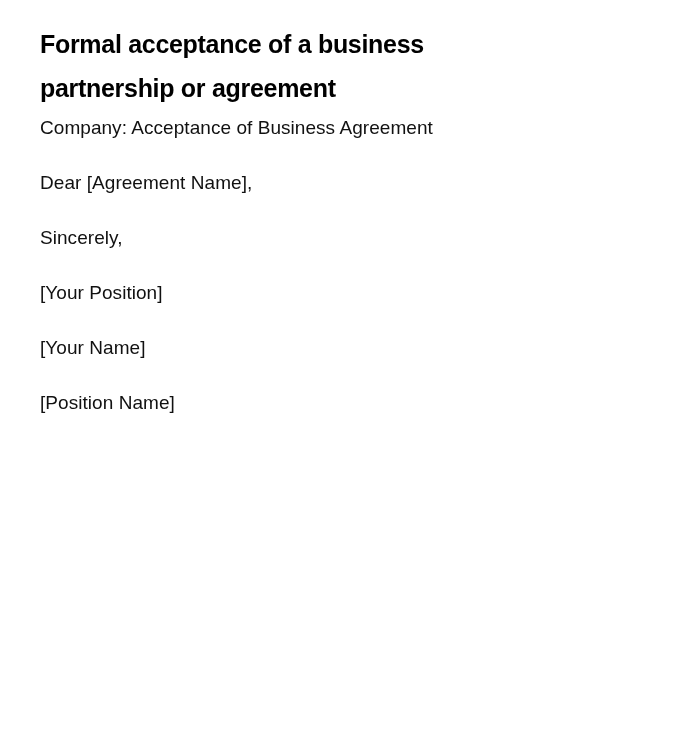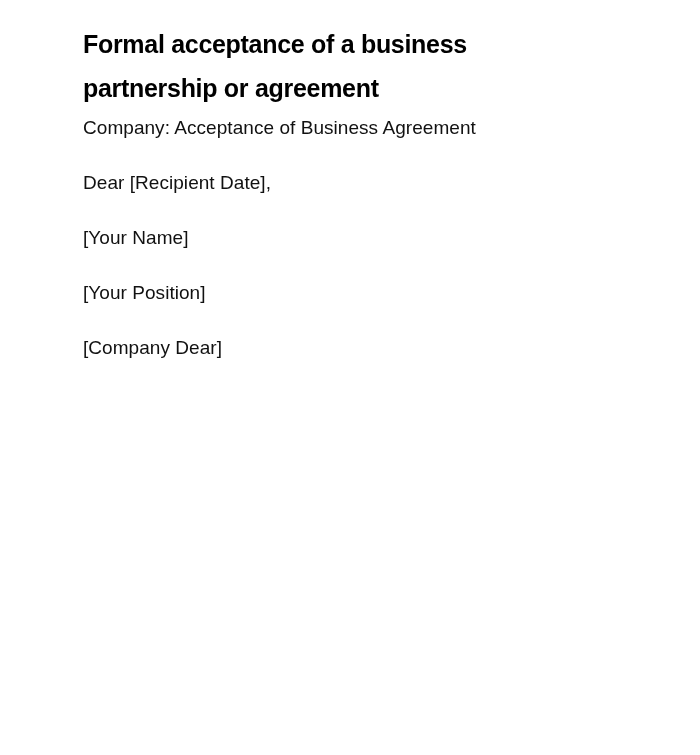--- a/index.html
+++ b/index.html
@@ -12,21 +12,20 @@
       height: 755px;
       overflow: hidden;
       font-family: "Liberation Sans", sans-serif;
       color: #111111;
     }
     .doc {
       position: relative;
       padding: 22px 40px 0 40px;
       box-sizing: border-box;
       width: 564px;
-      margin-left: 43px;
     }
     .title {
       font-weight: bold;
       font-size: 25px;
       line-height: 44px;
       margin: 0;
       letter-spacing: -0.3px;
       color: #000000;
     }
     p {
@@ -37,17 +36,18 @@
     }
     .subject { margin-top: 0px; }
     .gap { margin-top: 20px; }
   </style>
 </head>
 <body>
 
 <div class="doc">
   <h1 class="title">Formal acceptance of a business partnership or agreement</h1>
   <p class="subject">Company: Acceptance of Business Agreement</p>
-  <p class="gap">Dear [Recipient Date],</p>
+  <p class="gap">Dear [Agreement Name],</p>
+  <p class="gap">Sincerely,</p>
+  <p class="gap">[Your Position]</p>
   <p class="gap">[Your Name]</p>
-  <p class="gap">[Your Position]</p>
-  <p class="gap">[Company Dear]</p>
+  <p class="gap">[Position Name]</p>
 </div>
 
 </body></html>

